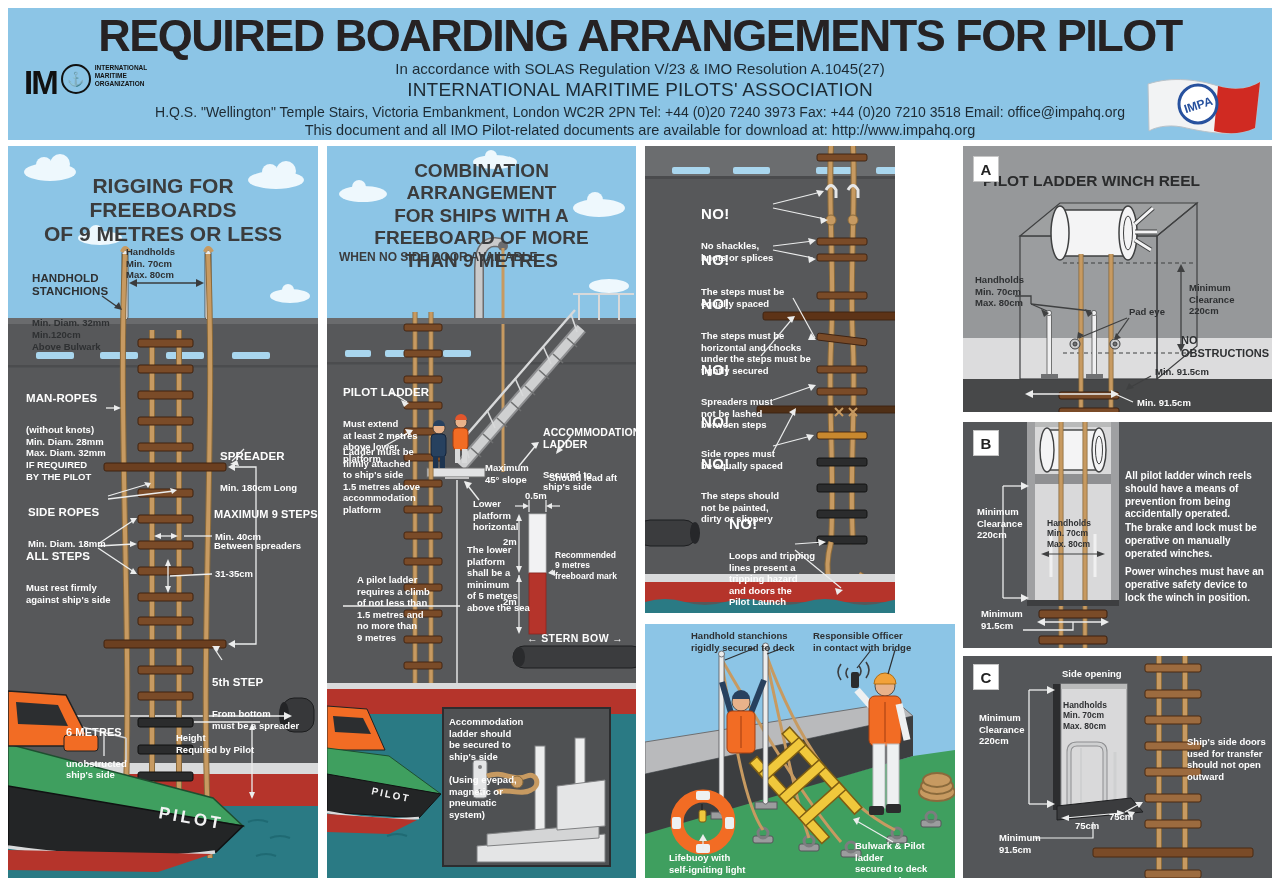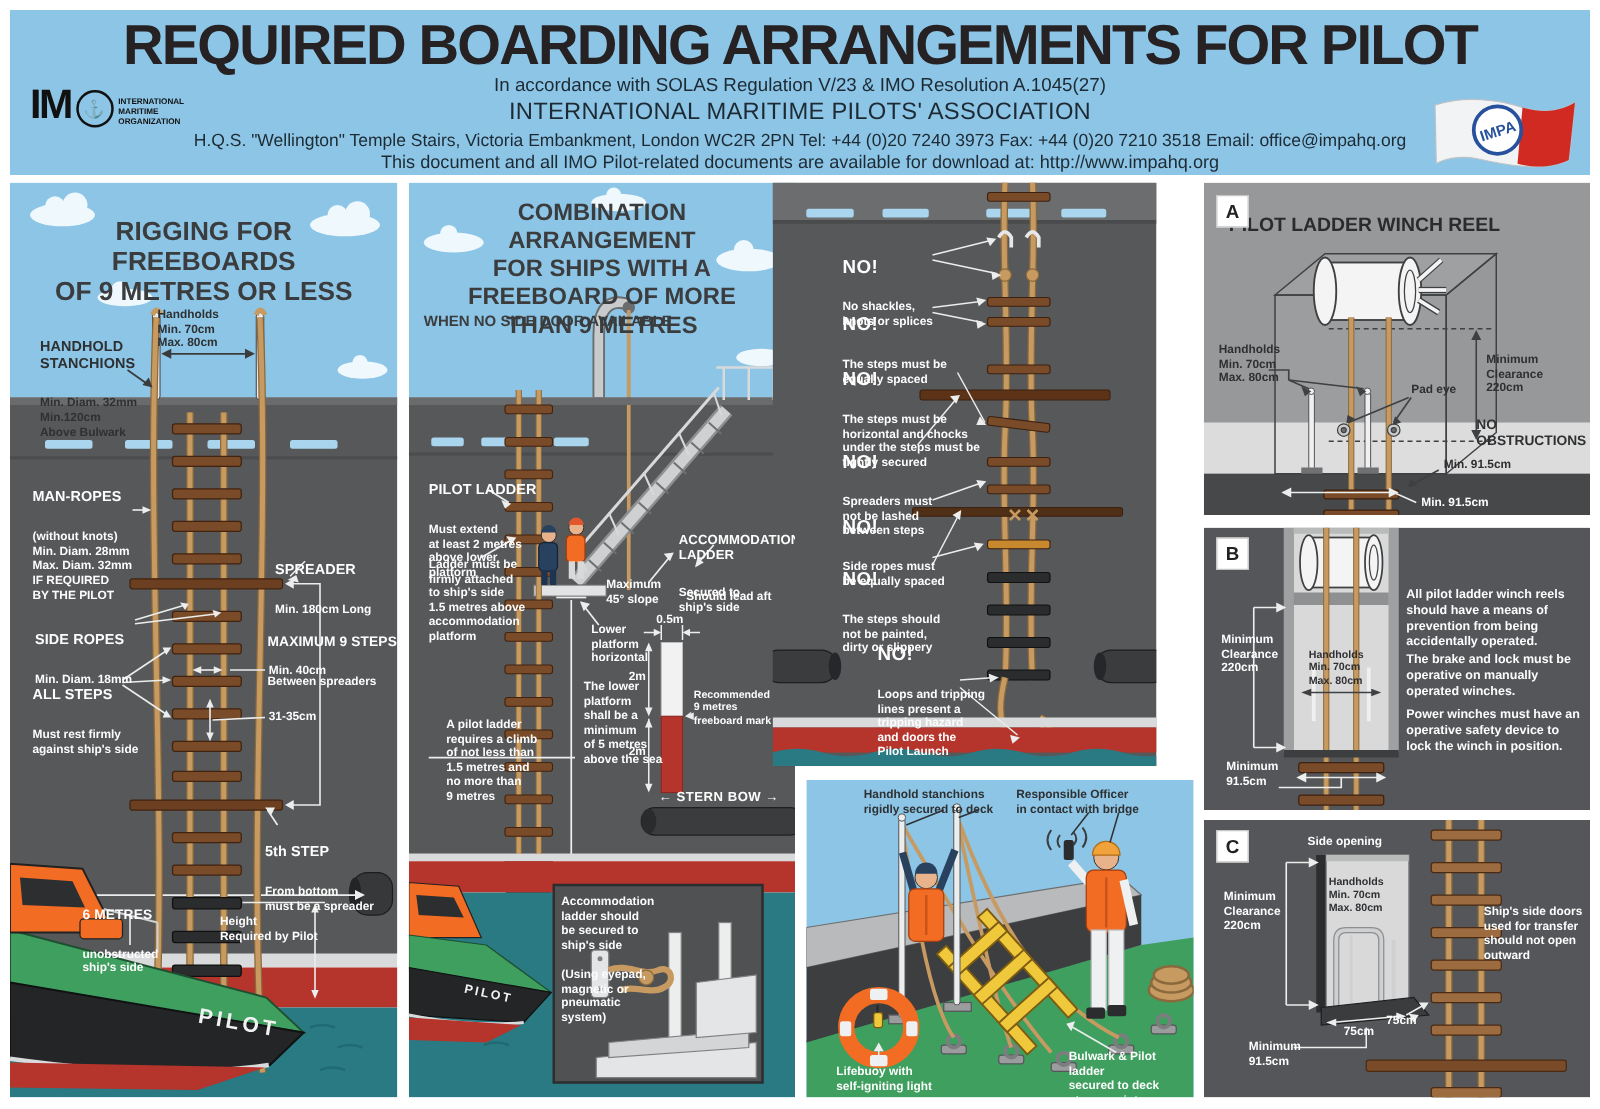--- a/index.html
+++ b/index.html
@@ -15,21 +15,21 @@
   .badge{position:absolute;left:10px;top:10px;width:24px;height:24px;background:#fff;color:#222;
     font-weight:800;font-size:15px;display:flex;align-items:center;justify-content:center;z-index:4;border:1px solid #c6c6c6}
   
   #header{position:absolute;left:8px;top:8px;width:1264px;height:132px;background:#8cc5e6;text-align:center;}
   #h-title{font-size:45px;font-weight:900;letter-spacing:-1.5px;color:#262223;line-height:1.05;margin-top:4px;}
   .h-line{color:#1d2a33;font-weight:400;}
   #h1{font-size:15px;margin-top:1px}
   #h2{font-size:19px;letter-spacing:.2px;margin-top:2px}
   #h3{font-size:14px;margin-top:3px}
   #h4{font-size:14.5px;margin-top:2px}
-  #imo{position:absolute;left:16px;top:56px;display:flex;align-items:flex-end;gap:4px;color:#111;}
+  #imo{position:absolute;left:16px;top:56px;display:flex;align-items:flex-start;gap:4px;color:#111;}
   #imo .acr{font-size:33px;font-weight:900;letter-spacing:-2px}
   #imo .emb{width:26px;height:26px;border:2.5px solid #111;border-radius:50%;display:flex;align-items:center;justify-content:center;font-size:14px}
   #imo .nm{font-size:6.5px;font-weight:700;text-align:left;line-height:1.25;white-space:pre-line}
   #impa{position:absolute;right:6px;top:66px;z-index:2}
 </style>
 </head>
 <body>
 
 <div id="header">
   <div id="h-title">REQUIRED BOARDING ARRANGEMENTS FOR PILOT</div>
@@ -468,21 +468,21 @@
   <div class="label lt sb" style="left:122px;top:570px">Accommodation
 ladder should
 be secured to
 ship's side</div>
   <div class="label lt sb" style="left:122px;top:628px">(Using eyepad,
 magnetic or
 pneumatic
 system)</div>
 </div>
 
-<div class="panel" id="p3t" style="left:618px;top:146px;width:307px;height:467px">
+<div class="panel" id="p3t" style="left:645px;top:146px;width:250px;height:467px">
   <svg class="art" width="310" height="467" viewBox="0 0 310 467">
     <rect width="310" height="467" fill="#57585a"></rect>
     <rect x="0" y="0" width="310" height="30" fill="#6b6d6f"></rect>
     <rect x="0" y="30" width="310" height="3" fill="#4a4b4d"></rect>
     <g fill="#a9d6ee">
         <rect x="27" y="21" width="38" height="7" rx="2"></rect>
         <rect x="88" y="21" width="37" height="7" rx="2"></rect>
         <rect x="171" y="21" width="36" height="7" rx="2"></rect>
         <rect x="231" y="21" width="36" height="7" rx="2"></rect>
       </g>
@@ -919,28 +919,28 @@
         <rect x="182" y="60" width="56" height="8" rx="2"></rect>
           <rect x="182" y="86" width="56" height="8" rx="2"></rect>
         <rect x="182" y="112" width="56" height="8" rx="2"></rect>
           <rect x="182" y="138" width="56" height="8" rx="2"></rect>
         <rect x="182" y="164" width="56" height="8" rx="2"></rect>
         <rect x="130" y="192" width="160" height="9" rx="2" fill="#7a4b28"></rect>
         <rect x="182" y="214" width="56" height="8" rx="2"></rect>
       </g>
     </g>
   </svg>
-  <div class="label lt sb ctr" style="left:83px;top:12px;width:72px">Side opening</div>
+  <div class="label lt sb ctr" style="left:99px;top:12px;width:72px">Side opening</div>
   <div class="label ld ctr" style="left:100px;top:44px;width:62px;font-size:8.5px;font-weight:700">Handholds
 Min. 70cm
 Max. 80cm</div>
   <div class="label lt sb" style="left:16px;top:56px">Minimum
 Clearance
 220cm</div>
-  <div class="label lt sb" style="left:224px;top:68px">Ship's side doors
+  <div class="label lt sb" style="left:224px;top:80px">Ship's side doors
 used for transfer
 should not open
 outward</div>
   <div class="label lt sb" style="left:112px;top:164px">75cm</div>
   <div class="label lt sb" style="left:146px;top:155px">75cm</div>
   <div class="label lt sb" style="left:36px;top:176px">Minimum
 91.5cm</div>
 </div>
 
 </body></html>

